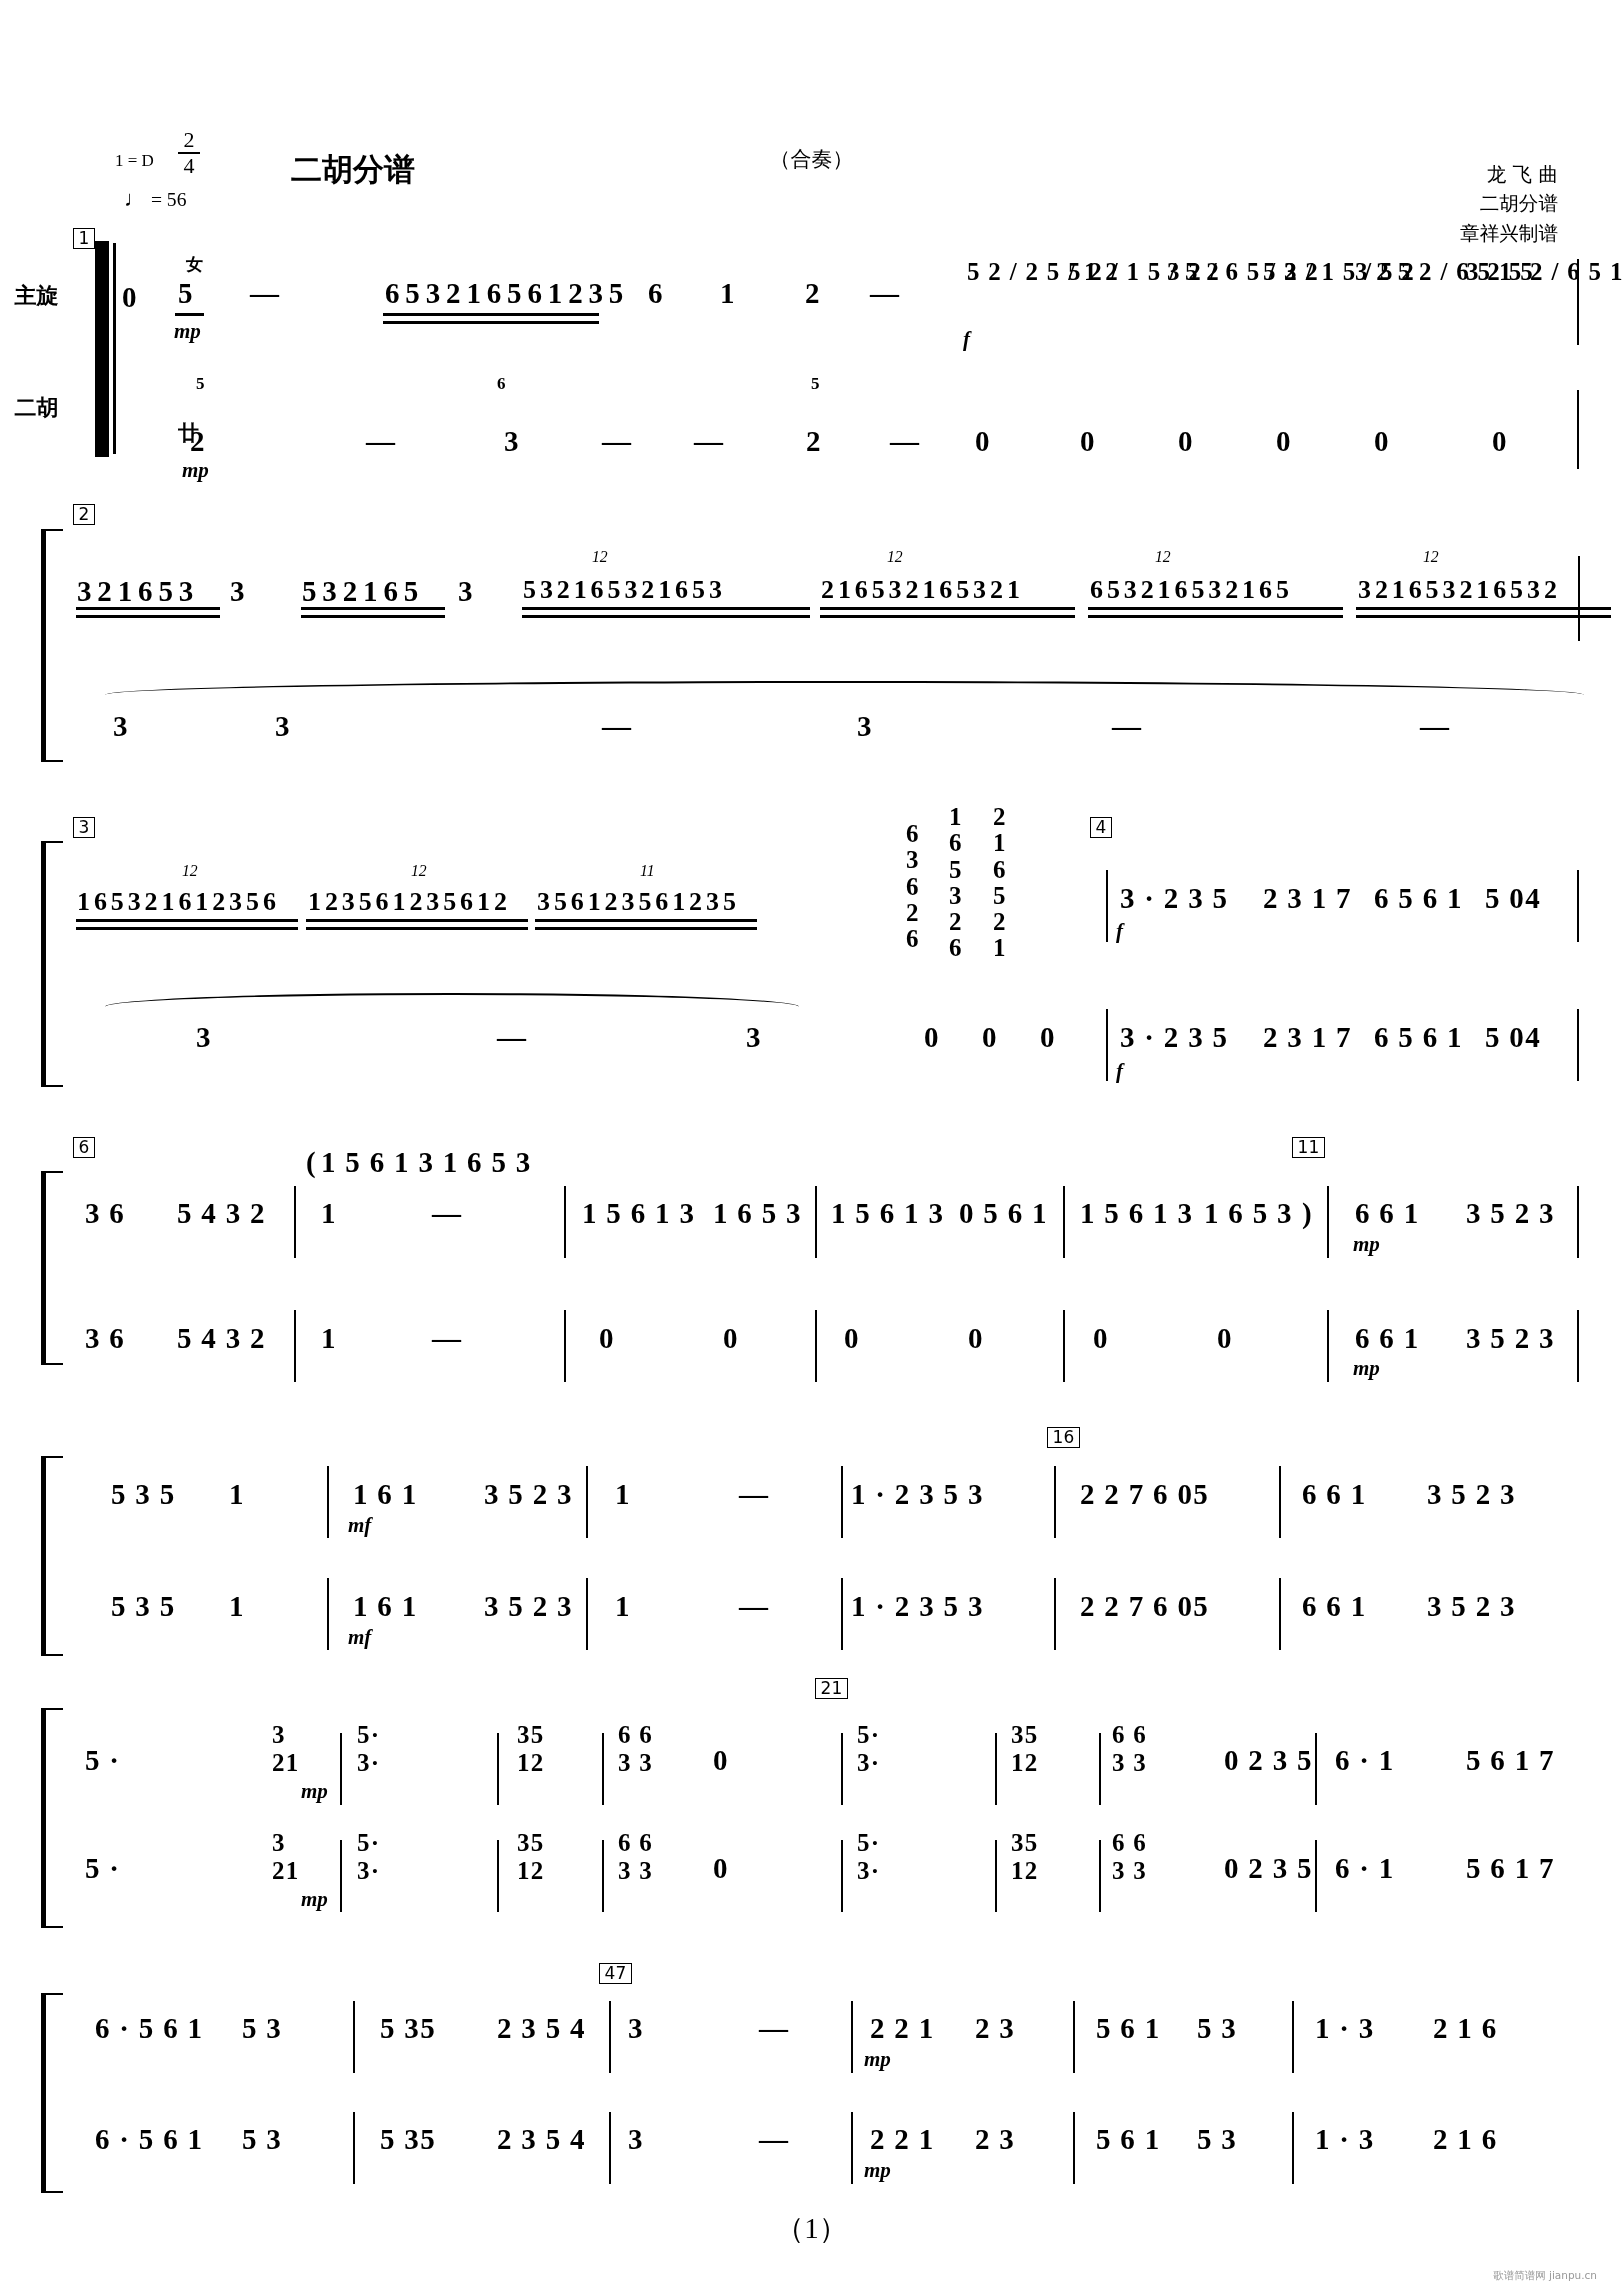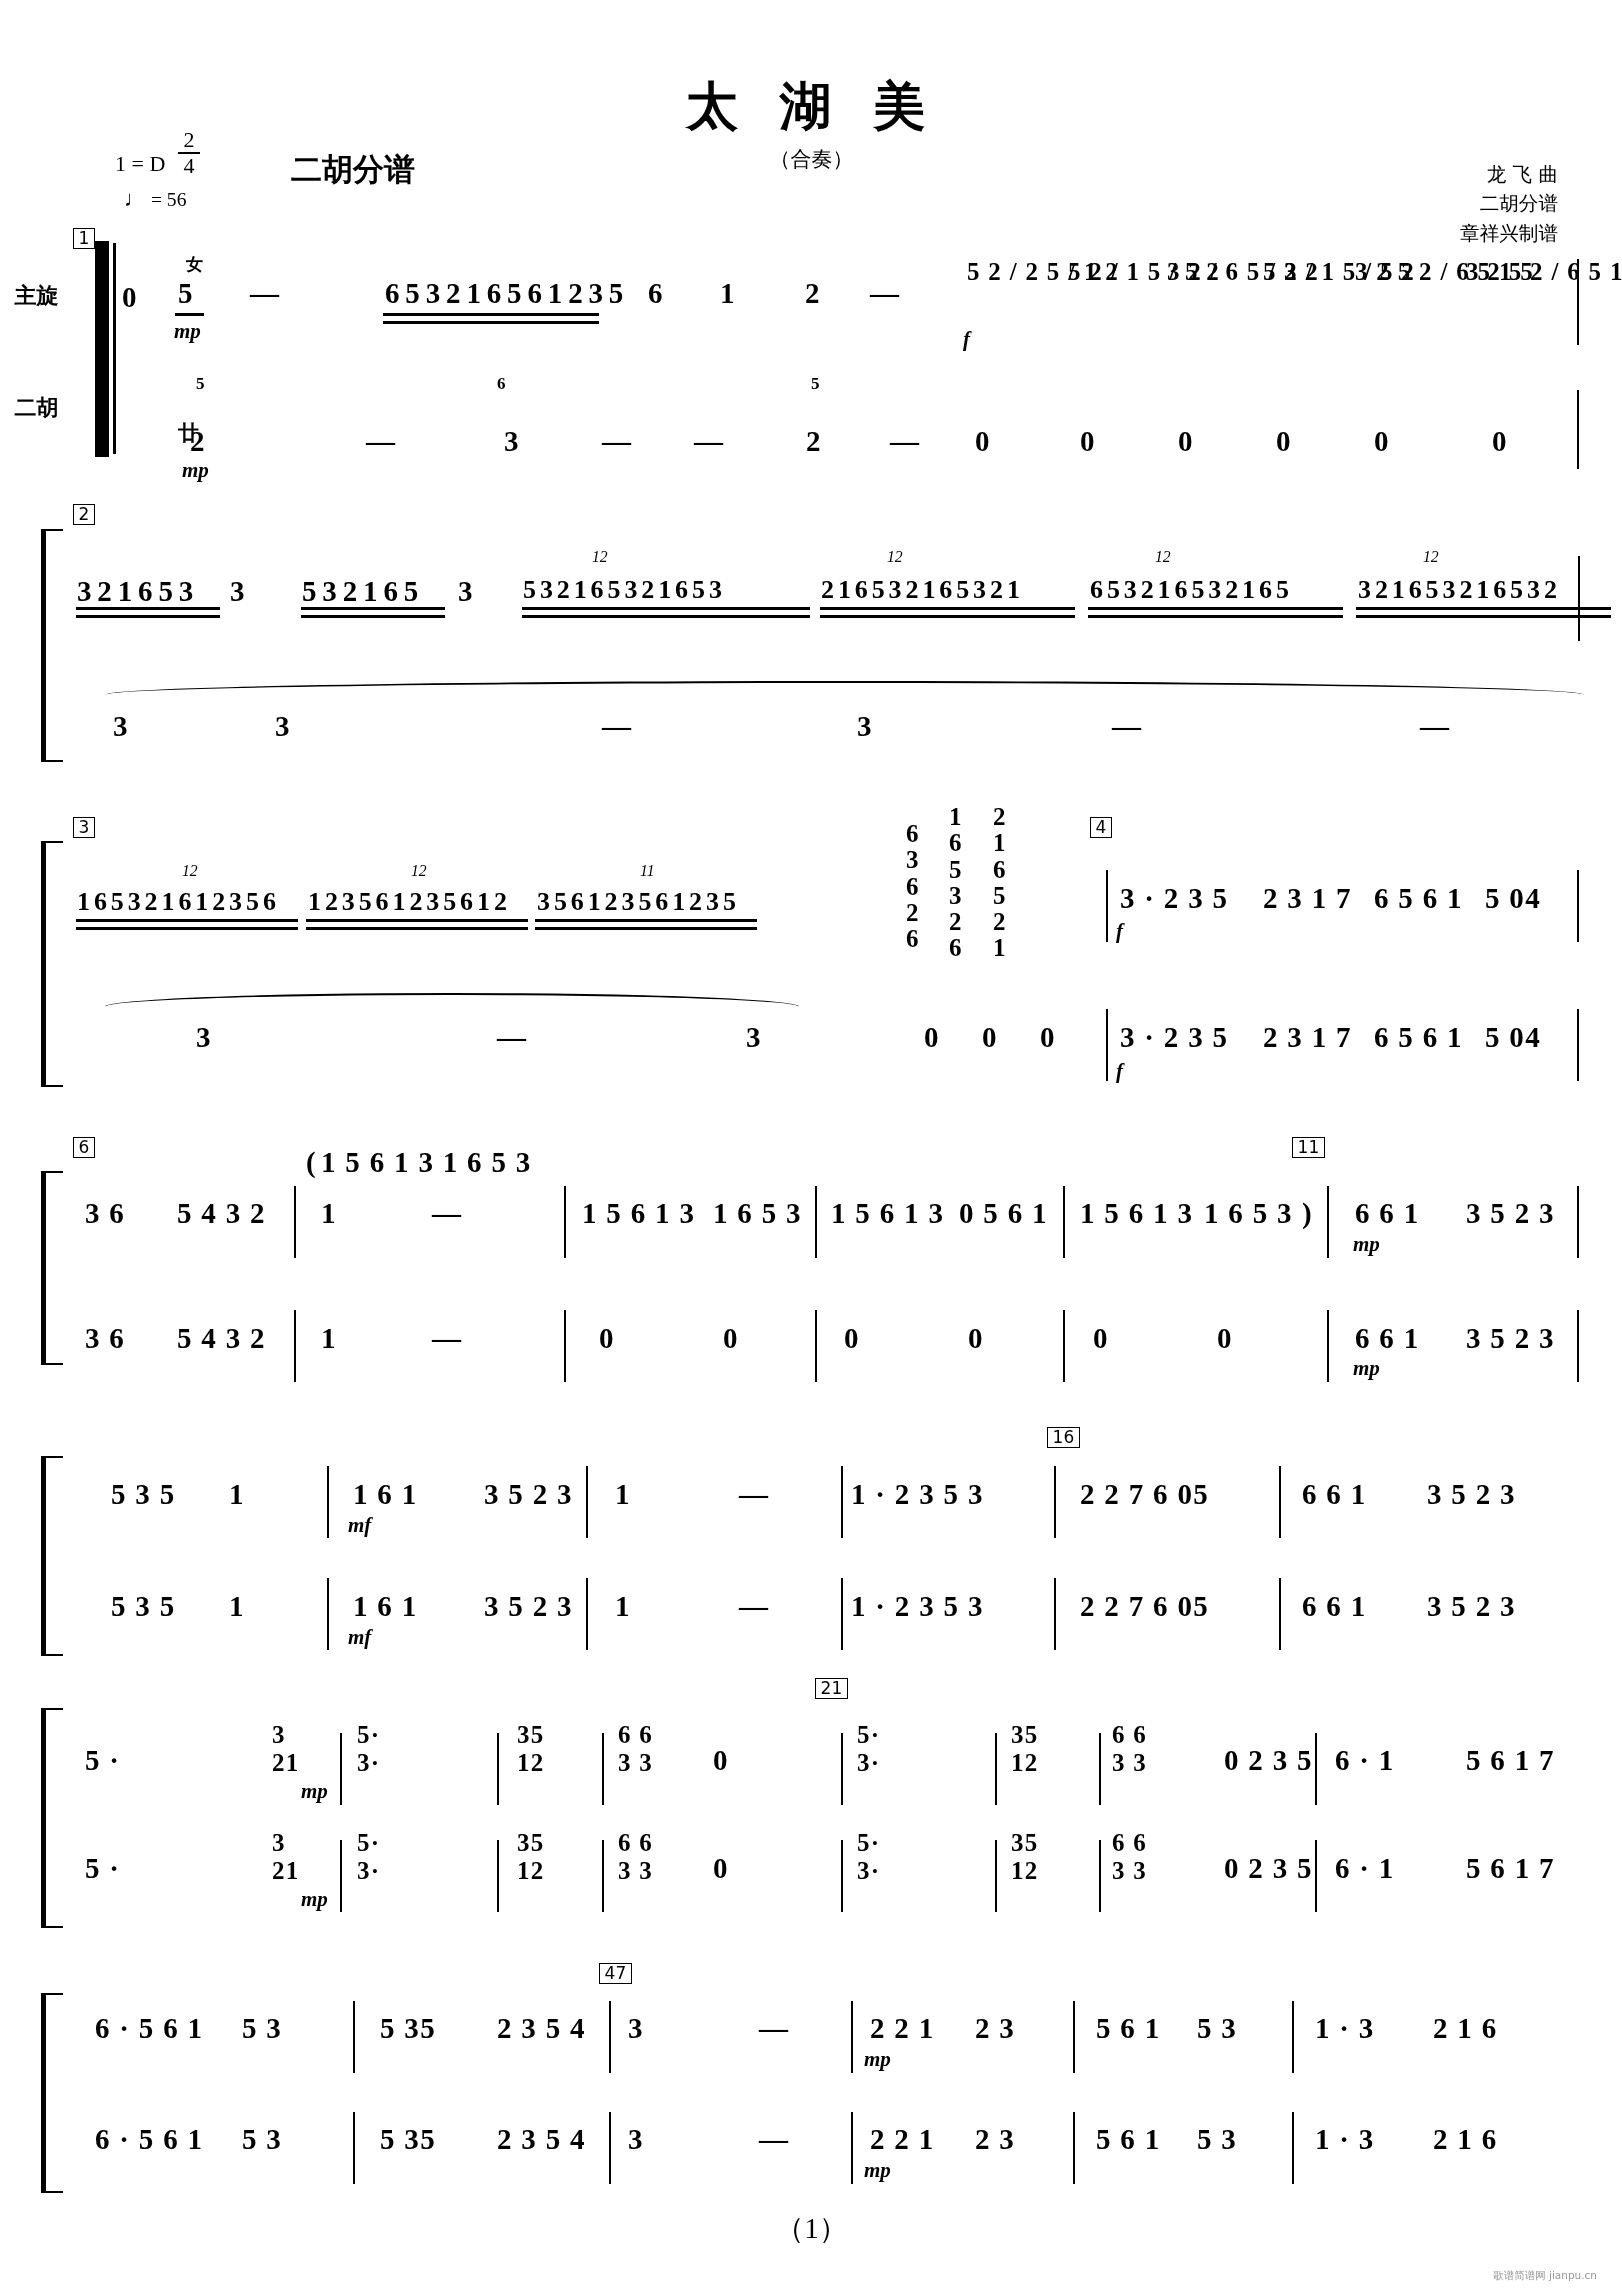--- a/index.html
+++ b/index.html
@@ -48,21 +48,21 @@
     top: 149px;
     left: 291px;
     font-family: "DejaVu Sans", sans-serif;
     font-size: 31px;
     font-weight: bold;
   }
   .keysig {
     position: absolute;
     top: 151px;
     left: 115px;
-    font-size: 22px;
+    font-size: 17px;
     font-family: "Liberation Serif", serif;
   }
   .meter {
     position: absolute;
     top: 130px;
     left: 178px;
     font-size: 22px;
     line-height: 0.95;
     text-align: center;
   }
@@ -162,21 +162,20 @@
     font-family: "Liberation Serif", serif;
     font-size: 15.7px;
     font-style: italic;
   }
 </style>
 </head>
 <body>
 
 <div class="sheet">
 
-  <div class="title">太 湖 美</div>
   <div class="subtitle">（合奏）</div>
   <div class="part-name">二胡分谱</div>
 
   <div class="keysig">1 = D</div>
   <div class="meter">
     <span class="num">2</span>
     <span style="display:block;width:22px;height:2px;background:#000;margin:1.3px auto;"></span>
     <span class="den">4</span>
   </div>
   <div class="tempo">

